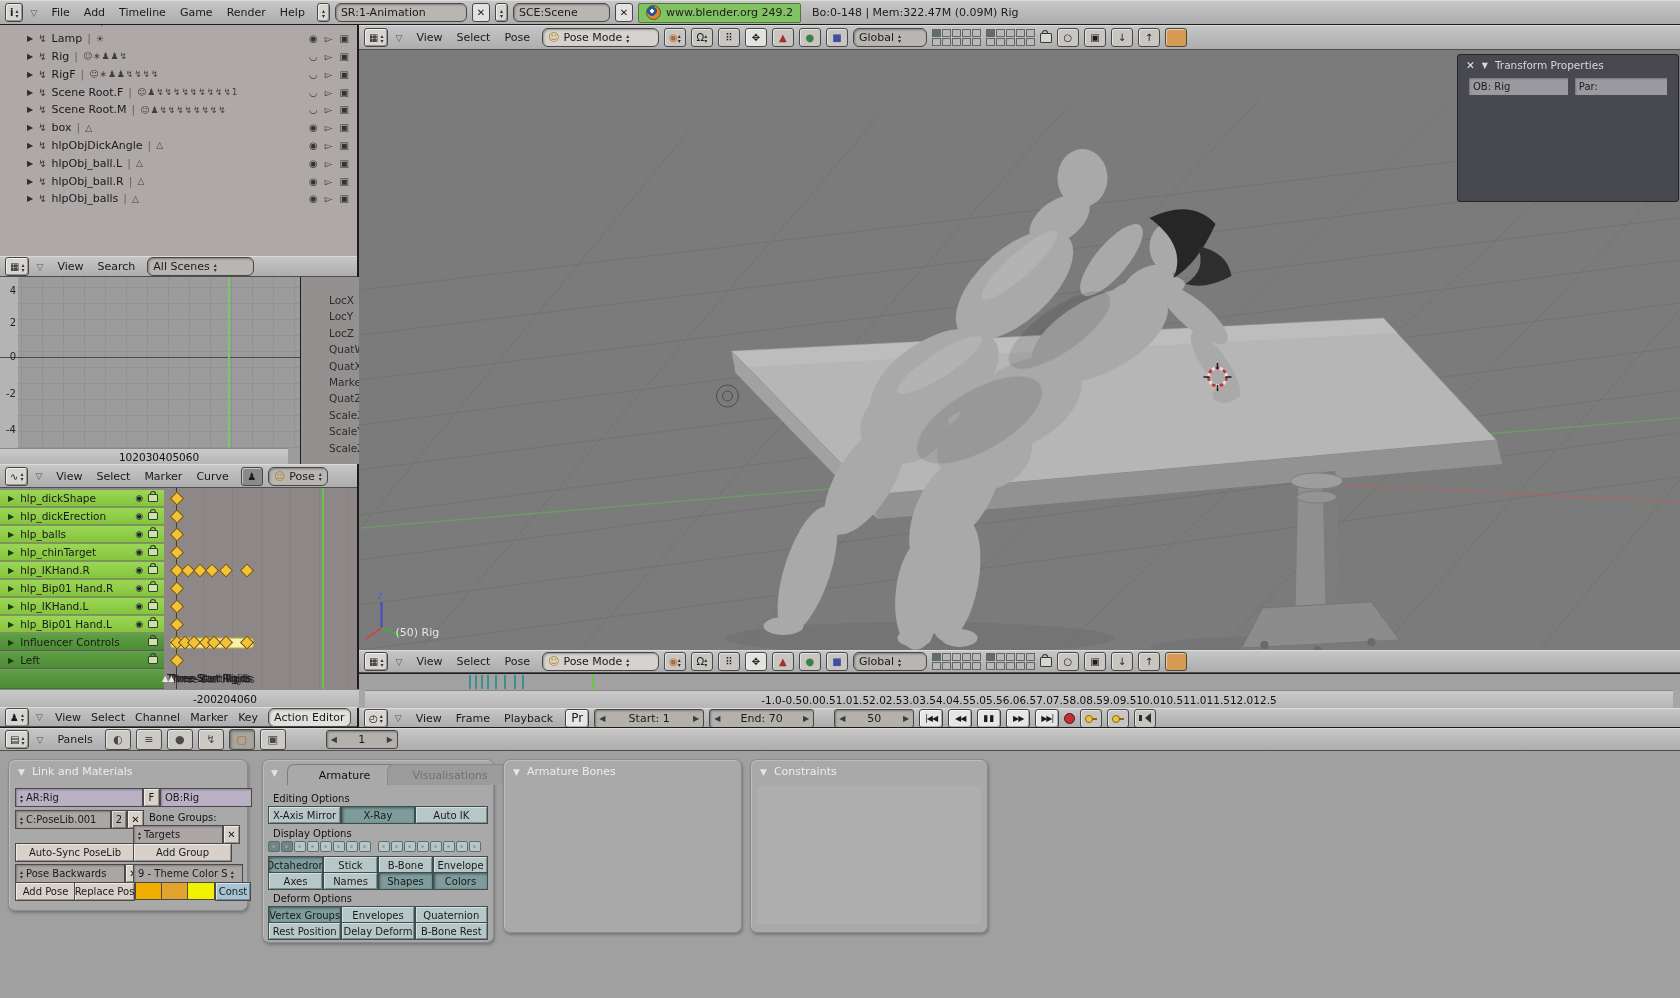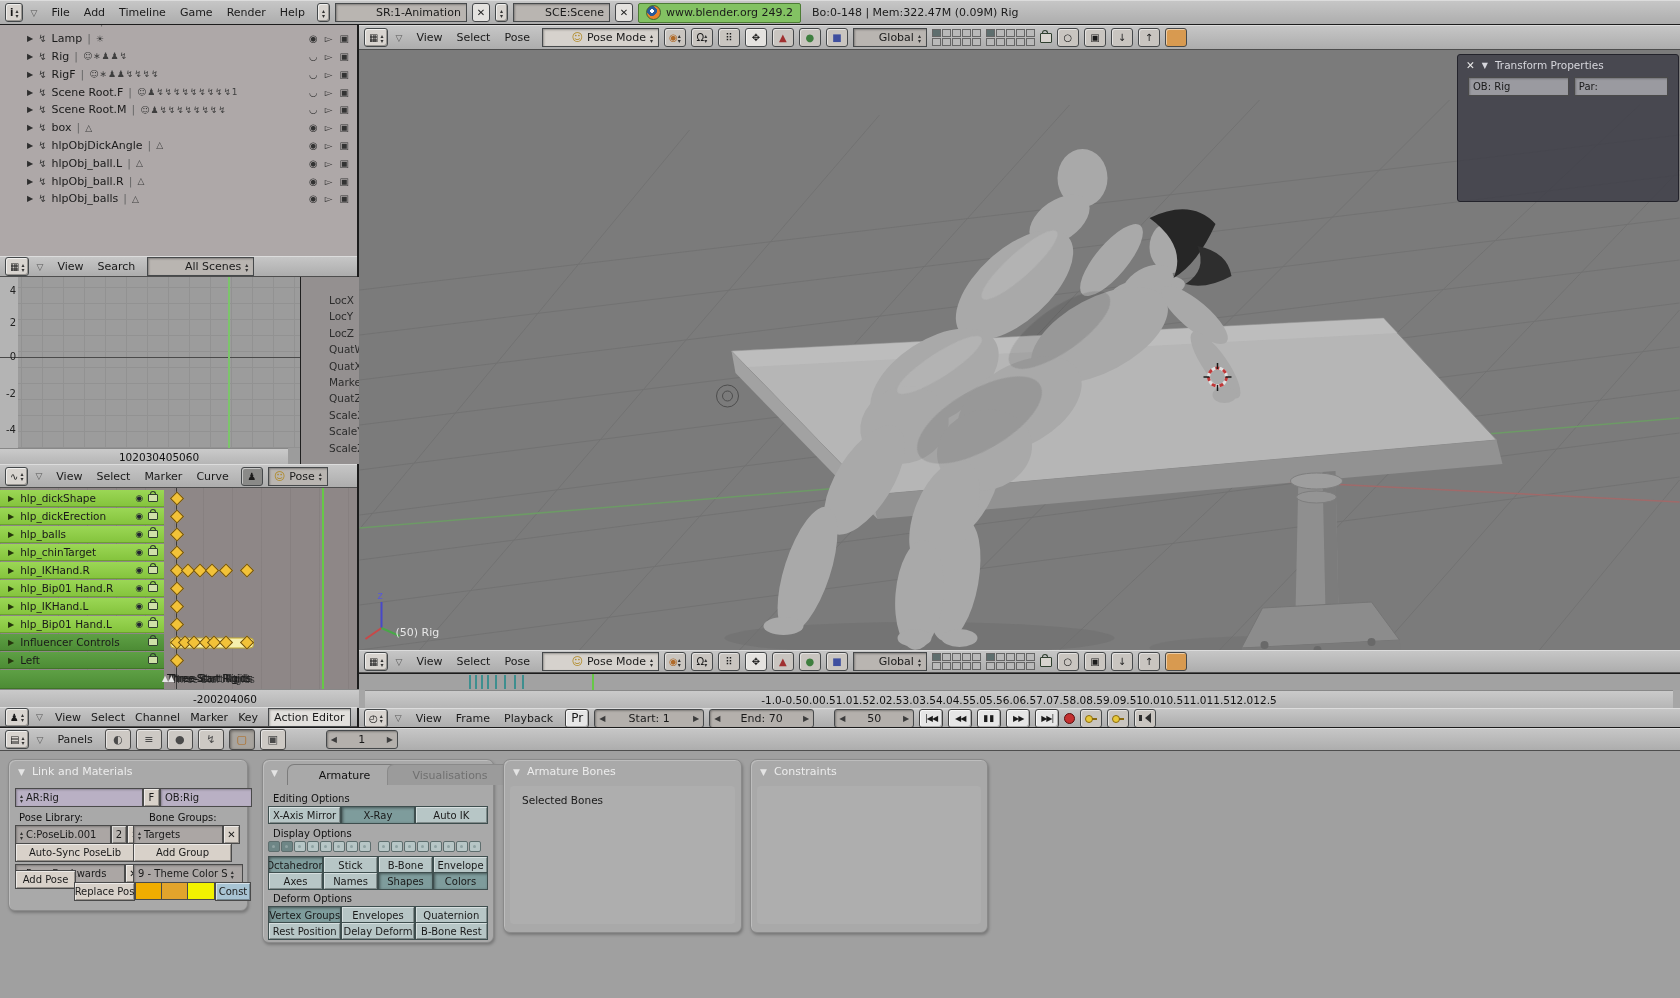--- a/index.html
+++ b/index.html
@@ -9,22 +9,22 @@
   
   .hdrbar{background:linear-gradient(#c6c6c6,#adadad);border-top:1px solid #dcdcdc;border-bottom:1px solid #4e4e4e;
           display:flex;align-items:center;gap:5px;padding:0 5px;box-sizing:border-box;}
   .menu{padding:0 7px;white-space:nowrap;}
   .tri{color:#555;font-size:9px;padding:0 2px;}
   .winbtn{background:#d8d4cf;border:1px solid #44484a;border-radius:3px;height:17px;display:inline-flex;align-items:center;
           gap:2px;padding:0 4px;box-shadow:inset 1px 1px 0 rgba(255,255,255,.6),inset -1px -1px 0 rgba(0,0,0,.3);font-size:10px;}
   .ud{display:inline-block;font-size:6px;line-height:5px;color:#333;text-align:center;}
   .ud:before{content:"▴";display:block;}
   .ud:after{content:"▾";display:block;}
-  .field{background:#b9b5b1;border:1px solid #46494b;border-radius:0;height:17px;display:inline-flex;align-items:center;gap:4px;
-         padding:0 5px;box-shadow:inset 1px 1px 2px rgba(0,0,0,.3);white-space:nowrap;justify-content:flex-end;}
+  .field{background:#b9b5b1;border:1px solid #46494b;border-radius:6px;height:17px;display:inline-flex;align-items:center;gap:4px;
+         padding:0 5px;box-shadow:inset 1px 1px 2px rgba(0,0,0,.3);white-space:nowrap;}
   .xbtn{background:#e4e2df;border:1px solid #45474a;border-radius:3px;width:16px;height:17px;display:inline-flex;
         align-items:center;justify-content:center;font-weight:bold;font-size:10px;}
   .numfield{background:#b4b0ac;border:1px solid #46494b;border-radius:3px;height:17px;display:inline-flex;align-items:center;
         justify-content:space-between;padding:0 4px;gap:6px;box-shadow:inset 1px 1px 2px rgba(0,0,0,.3);}
   .arr{color:#3c3c3c;font-size:8px;}
   
   .tgl{background:#b7c6c6;border:1px solid #3e4e4e;font-size:10px;display:flex;align-items:center;justify-content:center;
        height:16px;flex:1;box-shadow:inset 1px 1px 0 rgba(255,255,255,.45),inset -1px -1px 0 rgba(0,0,0,.3);overflow:hidden;white-space:nowrap;}
   .tgl.on{background:#7e9c9c;box-shadow:inset 1px 1px 3px rgba(0,0,0,.45);}
   .bbtn{background:#d8d1c9;border:1px solid #4a4a4a;font-size:10px;display:inline-flex;align-items:center;justify-content:center;
@@ -839,21 +839,21 @@
             <span class="ud"></span>
             <span>AR:Rig</span>
           </span>
         <span class="bbtn" style="width:15px;">F</span>
         <span class="gfield lavf" style="width:82px;">
             <span>OB:Rig</span>
           </span>
       </div>
       <span class="sectlbl" style="left:10px;top:52px;text-align:right;">Pose Library:</span>
       <span class="sectlbl" style="left:124px;top:52px;margin-left:16px;">Bone Groups:</span>
-      <div style="position:absolute;left:6px;top:65px;display:flex;">
+      <div style="position:absolute;left:6px;top:50px;display:flex;">
         <span class="gfield" style="width:86px;">
             <span class="ud"></span>
             <span>C:PoseLib.001</span>
           </span>
         <span class="bbtn" style="width:14px;background:#b9b5b1;">2</span>
         <span class="bbtn" style="width:15px;font-weight:bold;">✕</span>
       </div>
       <div style="position:absolute;left:124px;top:65px;display:flex;">
         <span class="gfield" style="width:80px;">
             <span class="ud"></span>
@@ -867,21 +867,21 @@
         <span class="gfield" style="width:100px;">
             <span class="ud"></span>
             <span>Pose Backwards</span>
           </span>
         <span class="bbtn" style="width:15px;font-weight:bold;">✕</span>
       </div>
       <span class="gfield" style="position:absolute;left:124px;top:104px;width:100px;">
           <span>9 - Theme Color S</span>
           <span class="ud"></span>
         </span>
-      <span class="bbtn" style="position:absolute;left:6px;top:110px;width:59px;text-align:right;">Add Pose</span>
+      <span class="bbtn" style="position:absolute;left:6px;top:122px;width:59px;text-align:right;">Add Pose</span>
       <span class="bbtn" style="position:absolute;left:65px;top:122px;width:59px;">Replace Pos</span>
       <span class="swatch" style="position: absolute; left: 126px; top: 122px; background: rgb(240, 173, 0);"></span>
       <span class="swatch" style="position: absolute; left: 152px; top: 122px; background: rgb(226, 164, 44);"></span>
       <span class="swatch" style="position: absolute; left: 178px; top: 122px; background: rgb(242, 242, 0);"></span>
       <span class="bbtn" style="position:absolute;left:206px;top:122px;width:34px;background:#a8c4d4;">Const</span>
     </div>
 
     <div class="panel" style="left:262px;top:31px;width:230px;height:182px;">
       <span class="ptri" style="position:absolute;left:8px;top:8px;">▼</span>
       <span class="tab active" style="position:absolute;left:24px;top:4px;width:85px;">Armature</span>
@@ -941,23 +941,20 @@
           <span class="tgl">Delay Deform</span>
           <span class="tgl">B-Bone Rest</span>
         </div>
     </div>
 
     <div class="panel" style="left:503px;top:31px;width:237px;height:172px;">
       <div class="ptitle">
           <span class="ptri">▼</span>
           <span>Armature Bones</span>
         </div>
-      <div style="position:absolute;left:6px;top:26px;right:6px;bottom:8px;background:#aeaeae;border-radius:4px;">
-        <span style="position:absolute;left:12px;top:8px;font-size:10.5px;">Selected Bones</span>
-      </div>
     </div>
 
     <div class="panel" style="left:750px;top:31px;width:236px;height:172px;">
       <div class="ptitle">
           <span class="ptri">▼</span>
           <span>Constraints</span>
         </div>
       <div style="position:absolute;left:6px;top:26px;right:6px;bottom:8px;background:#aeaeae;border-radius:4px;"></div>
     </div>
   </div>

